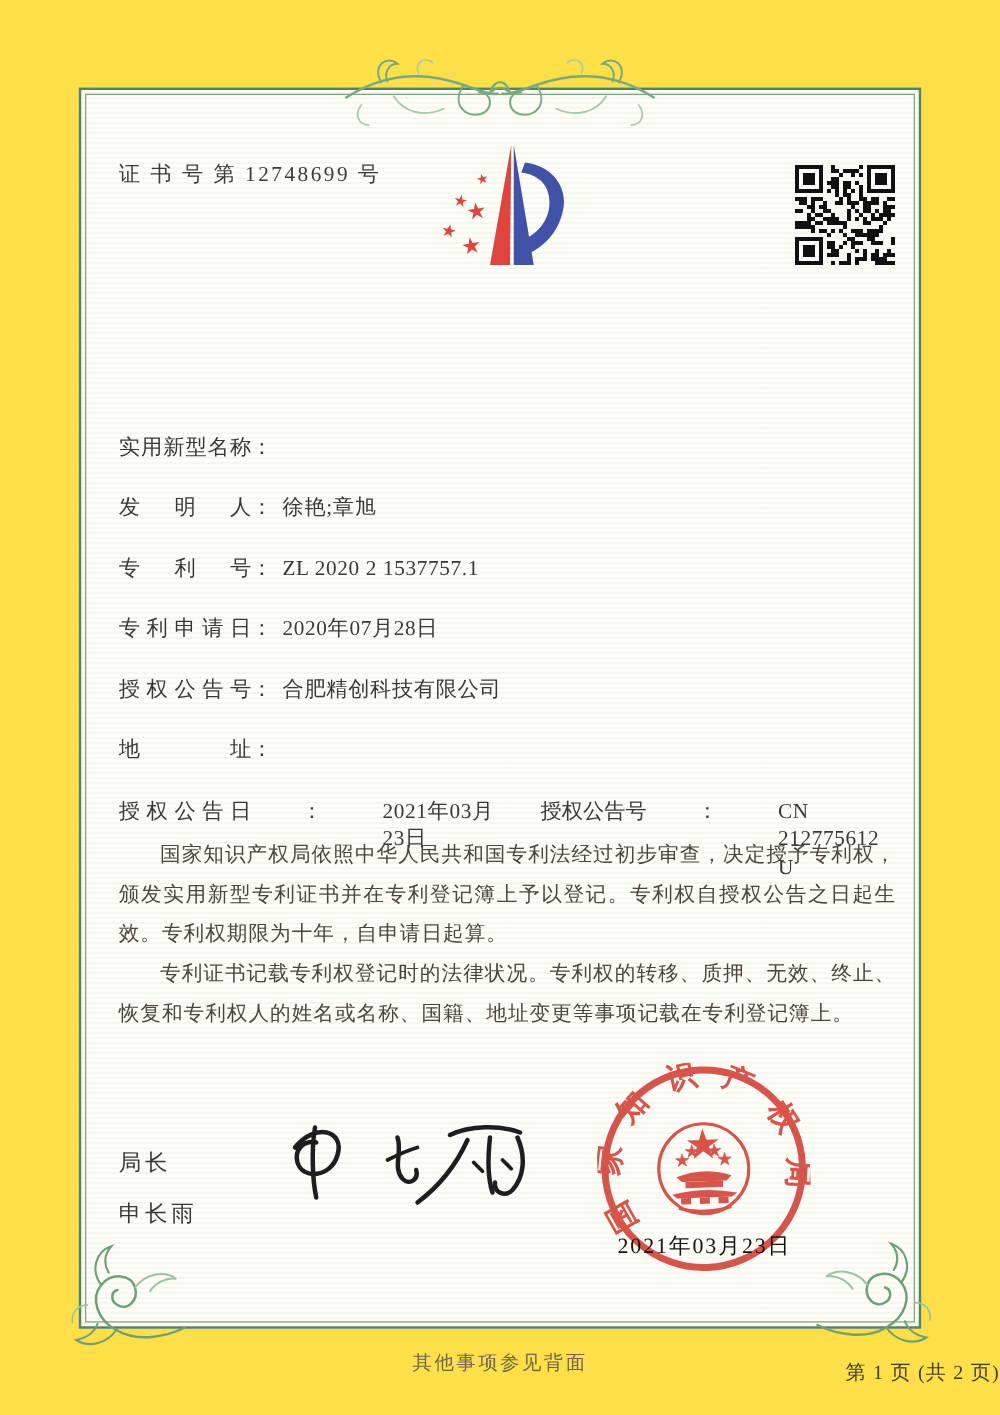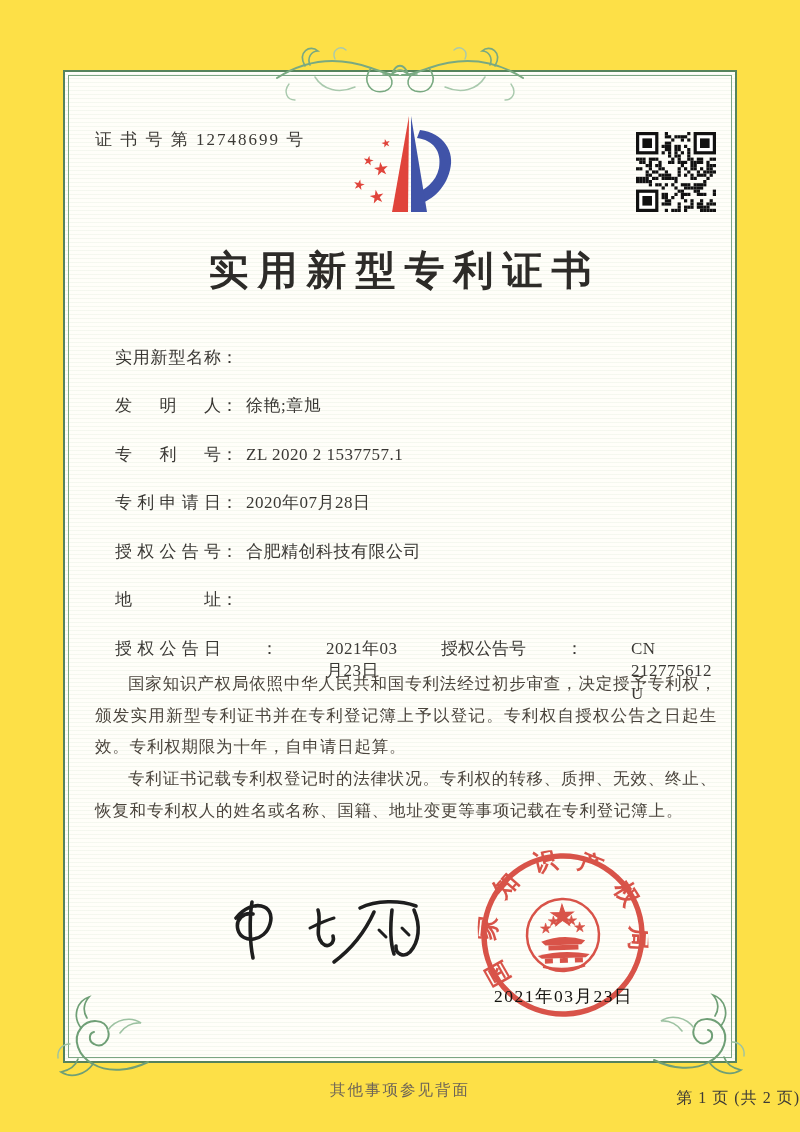--- a/index.html
+++ b/index.html
@@ -41,21 +41,21 @@
     position:absolute; left:0; top:243px; width:100%;
     text-align:center; font-size:40px; font-weight:600;
     letter-spacing:9px; color:#2d2b28; text-indent:9px;
   }
 
   .fields { position:absolute; left:95px; top:347px; width:625px; font-size:17px; color:#3a3834; }
   .frow { margin-bottom:26px; display:flex; align-items:flex-start; line-height:1.32; }
   .pair { display:flex; align-items:flex-start;gap:40px; }
   .fl {
     display:inline-block; width:106px; flex:none;
-    text-align:justify; text-align-last:justify; text-justify:inter-character;margin-left:20px;
+    text-align:justify; text-align-last:justify; text-justify:inter-character;
   }
   .fc { flex:none; }
   .fv { margin-left:8px; letter-spacing:0.5px; }
   .frow.address .fv { max-width:492px; line-height:1.6; }
   .pair.second { margin-left:34px; }
   .pair.second .fl2 { flex:none; }
 
   .paras { position:absolute; left:95px; top:668px; width:622px;
     font-size:16.5px; line-height:1.92; color:#4a443c; letter-spacing:0.8px;
     text-align:justify;
@@ -339,21 +339,20 @@
         <rect x="1" y="1" width="5" height="5" fill="#fff"></rect>
         <rect x="2" y="2" width="3" height="3" fill="#111"></rect>
         <rect x="18" y="0" width="7" height="7" fill="#111"></rect>
         <rect x="19" y="1" width="5" height="5" fill="#fff"></rect>
         <rect x="20" y="2" width="3" height="3" fill="#111"></rect>
         <rect x="0" y="18" width="7" height="7" fill="#111"></rect>
         <rect x="1" y="19" width="5" height="5" fill="#fff"></rect>
         <rect x="2" y="20" width="3" height="3" fill="#111"></rect>
       </svg>
 
-    <div class="title">实用新型专利证书</div>
 
     <div class="fields">
       <div class="frow">
         <span class="fl">实用新型名称</span>
           <span class="fc">：</span>
       </div>
       <div class="frow">
         <span class="fl">发明人</span>
           <span class="fc">：</span>
         <span class="fv">徐艳;章旭</span>
@@ -389,20 +388,24 @@
           <span class="fv">CN 212775612 U</span>
         </span>
       </div>
     </div>
 
     <div class="paras">
       <p>国家知识产权局依照中华人民共和国专利法经过初步审查，决定授予专利权，颁发实用新型专利证书并在专利登记簿上予以登记。专利权自授权公告之日起生效。专利权期限为十年，自申请日起算。</p>
       <p>专利证书记载专利权登记时的法律状况。专利权的转移、质押、无效、终止、恢复和专利权人的姓名或名称、国籍、地址变更等事项记载在专利登记簿上。</p>
     </div>
 
+    <div class="signer">
+      <div class="role">局长</div>
+      <div class="name">申长雨</div>
+    </div>
 
     <svg class="signature" width="215" height="92" viewBox="0 0 215 92">
       <g fill="none" stroke="#1e1e1e" stroke-width="3.6" stroke-linecap="round">
         <path d="M30,14 C27,32 28,56 31,70"></path>
         <path d="M14,30 C30,10 54,16 48,36 C43,54 20,56 16,42 C13,31 22,24 31,26"></path>
         <path d="M96,22 C100,34 92,46 100,55 C106,61 113,55 111,48"></path>
         <path d="M88,40 C98,35 105,32 112,30" stroke-width="3"></path>
         <path d="M138,20 C154,12 178,12 194,18"></path>
         <path d="M152,24 C142,46 128,62 112,74"></path>
         <path d="M170,22 C168,40 168,54 172,66"></path>

